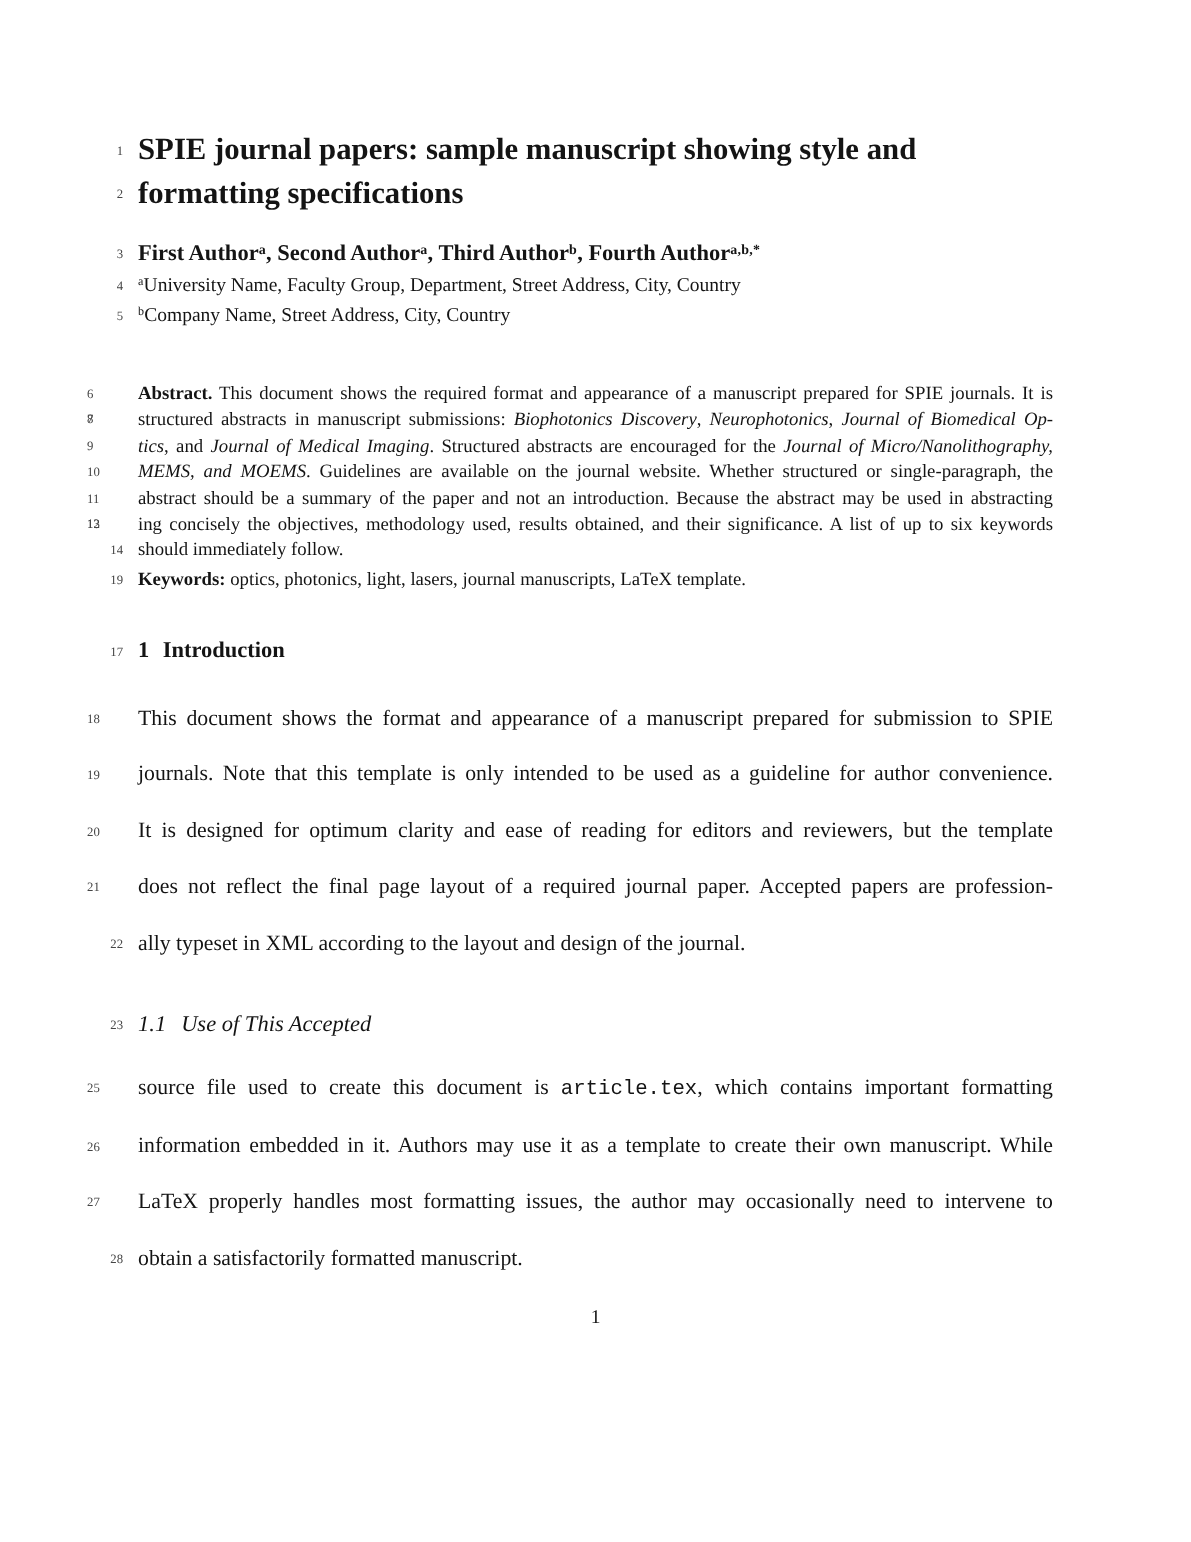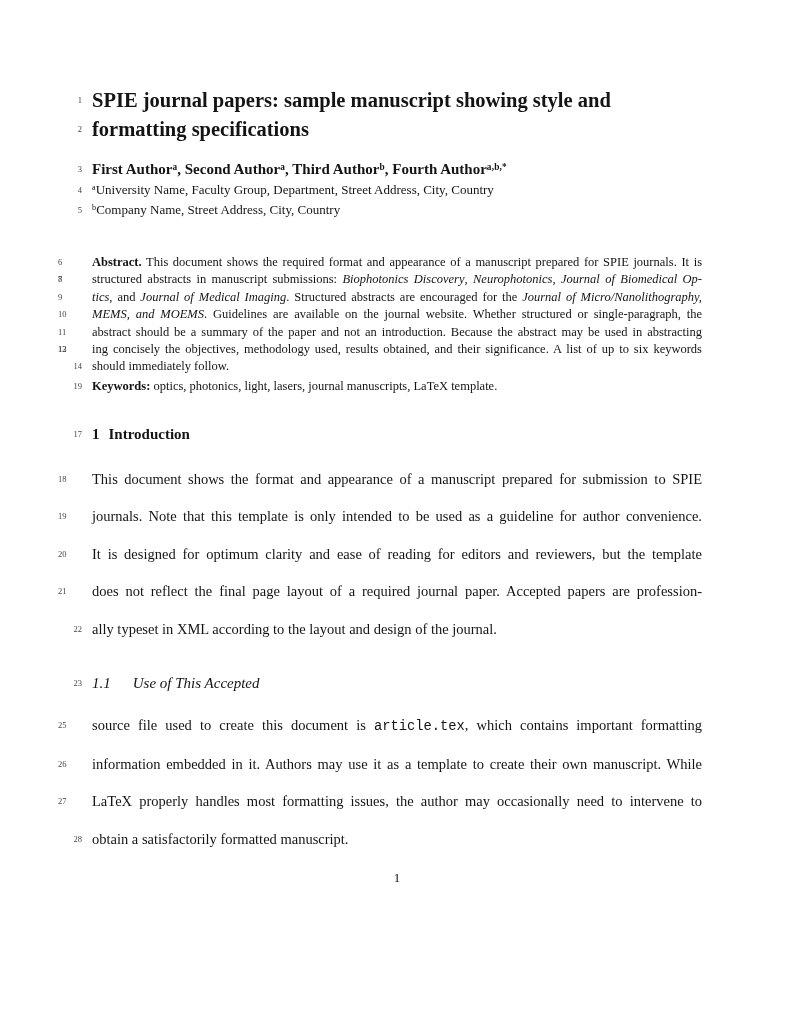--- a/index.html
+++ b/index.html
@@ -22,21 +22,21 @@
   .affil-line{font-size:13px;line-height:18px;}
   
   .abstract-block{margin-top:33px;}
   .abs-line{font-size:12.5px;line-height:17.4px;}
   .kw-line{margin-top:1px;font-size:12.5px;line-height:18px;}
   .corr-line{margin-top:8px;font-size:12.5px;line-height:18px;}
   
   .sec-heading{margin-top:29px;font-size:15px;font-weight:bold;line-height:20px;}
   .sec-heading .sec-num{margin-right:9px;}
   .sub-heading{margin-top:25px;font-size:15px;font-style:italic;line-height:20px;}
-  .sub-heading .sec-num{margin-right:22px;}
+  .sub-heading .sec-num{margin-right:10px;}
   
   .para{margin-top:17px;}
   .para2{margin-top:14px;}
   .ds{font-size:14.5px;line-height:37.5px;}
   
   .footer{margin-top:12px;text-align:center;font-size:13px;line-height:16px;color:#141414;}
   
   .k-p{}
   .k-b{font-weight:bold;}
   .k-i{font-style:italic;}

